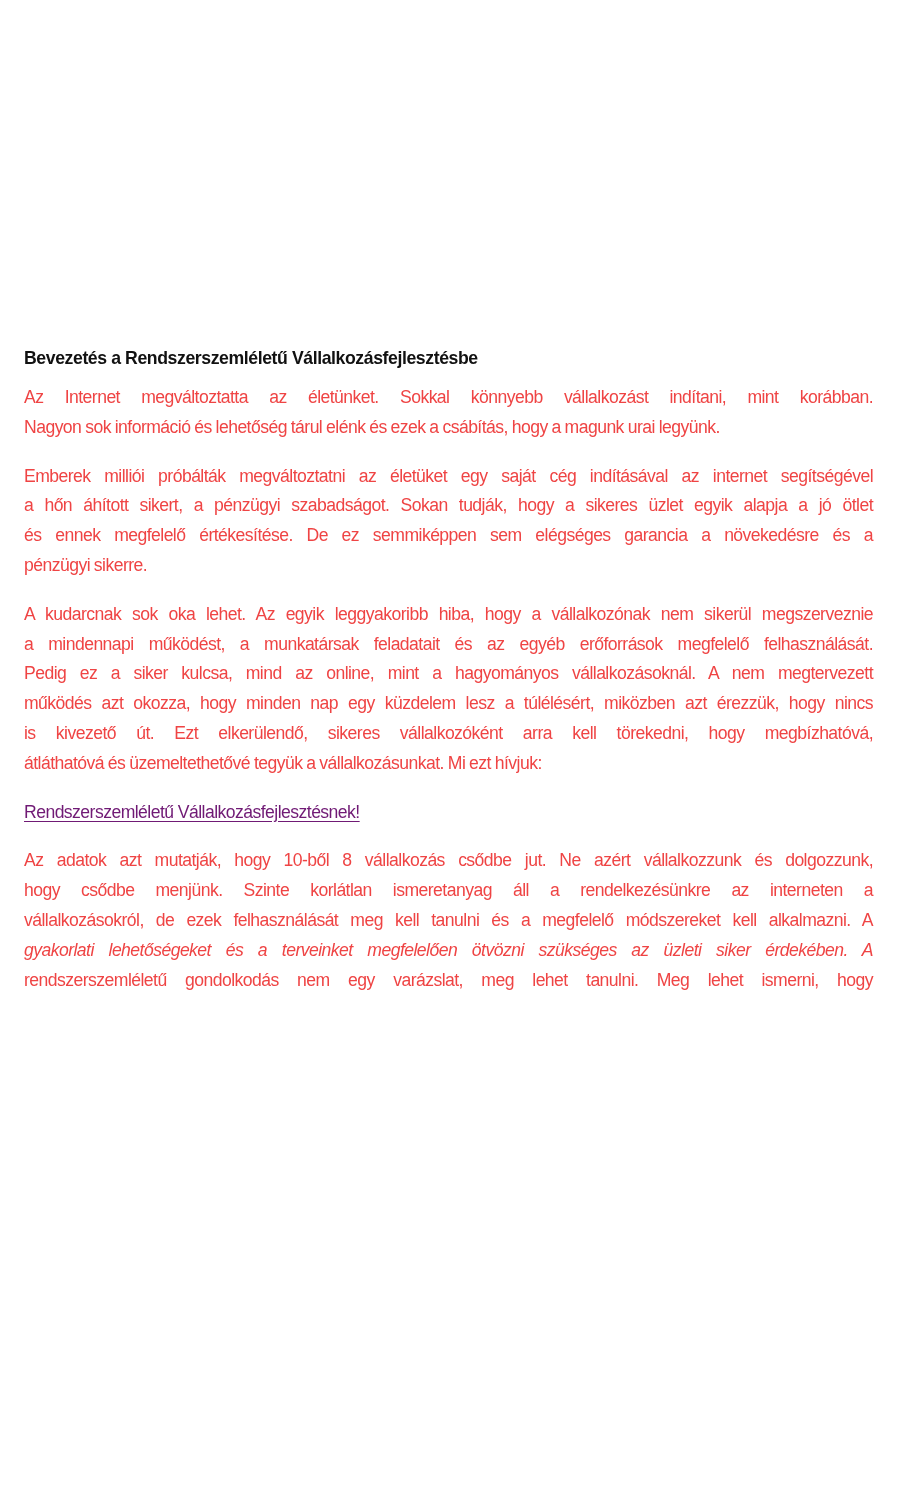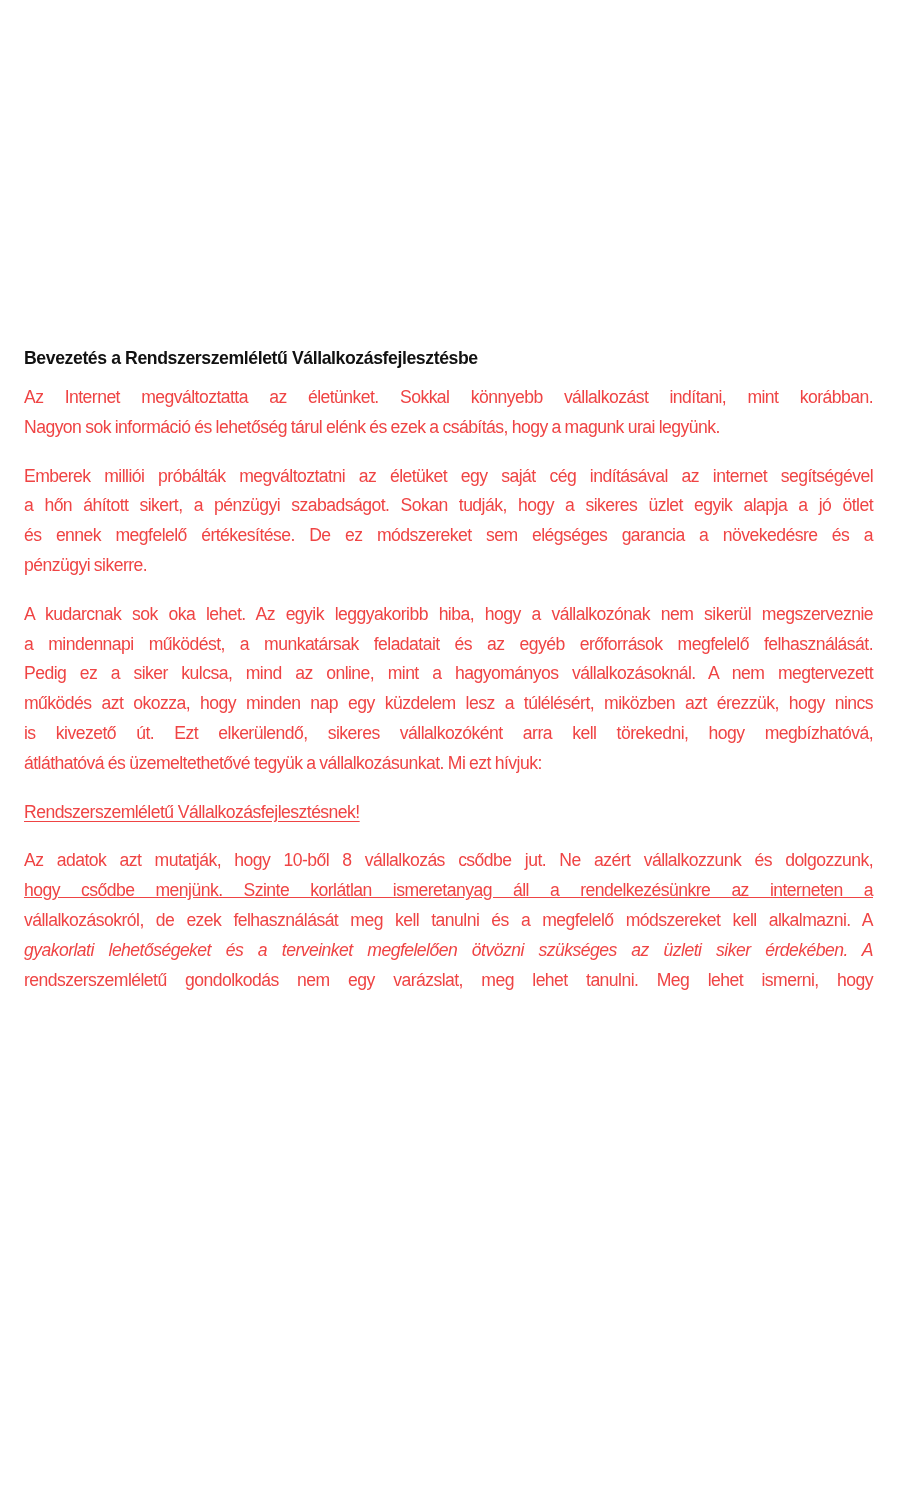--- a/index.html
+++ b/index.html
@@ -54,52 +54,52 @@
       text-align-last: left;
     }
     .underline-link {
       font-family: "Liberation Sans", sans-serif;
       font-size: 17.6px;
       line-height: 29.8px;
       letter-spacing: -0.55px;
       text-decoration: underline;
       text-underline-offset: 3px;
       margin: 0 0 19px 0;
-      color: #ef4444;
+      color: #701a75;
     }
   </style>
 </head>
 <body>
 
 <div class="page">
   <div class="heading">Bevezetés a Rendszerszemléletű Vállalkozásfejlesztésbe</div>
 
   <div class="para">
     <span class="line" style="display: block;">Az Internet megváltoztatta az életünket. Sokkal könnyebb vállalkozást indítani, mint korábban.</span>
     <span class="line last" style="display: block;">Nagyon sok információ és lehetőség tárul elénk és ezek a csábítás, hogy a magunk urai legyünk.</span>
   </div>
 
   <div class="para">
     <span class="line" style="display: block;">Emberek milliói próbálták megváltoztatni az életüket egy saját cég indításával az internet segítségével</span>
     <span class="line" style="display: block;">a hőn áhított sikert, a pénzügyi szabadságot. Sokan tudják, hogy a sikeres üzlet egyik alapja a jó ötlet</span>
-    <span class="line" style="display: block;">és ennek megfelelő értékesítése. De ez módszereket sem elégséges garancia a növekedésre és a</span>
+    <span class="line" style="display: block;">és ennek megfelelő értékesítése. De ez semmiképpen sem elégséges garancia a növekedésre és a</span>
     <span class="line last" style="display: block;">pénzügyi sikerre.</span>
   </div>
 
   <div class="para">
     <span class="line" style="display: block;">A kudarcnak sok oka lehet. Az egyik leggyakoribb hiba, hogy a vállalkozónak nem sikerül megszerveznie</span>
     <span class="line" style="display: block;">a mindennapi működést, a munkatársak feladatait és az egyéb erőforrások megfelelő felhasználását.</span>
     <span class="line" style="display: block;">Pedig ez a siker kulcsa, mind az online, mint a hagyományos vállalkozásoknál. A nem megtervezett</span>
     <span class="line" style="display: block;">működés azt okozza, hogy minden nap egy küzdelem lesz a túlélésért, miközben azt érezzük, hogy nincs</span>
     <span class="line" style="display: block;">is kivezető út. Ezt elkerülendő, sikeres vállalkozóként arra kell törekedni, hogy megbízhatóvá,</span>
     <span class="line last" style="display: block;">átláthatóvá és üzemeltethetővé tegyük a vállalkozásunkat. Mi ezt hívjuk:</span>
   </div>
 
   <div class="underline-link">Rendszerszemléletű Vállalkozásfejlesztésnek!</div>
 
   <div class="para">
     <span class="line" style="display: block;">Az adatok azt mutatják, hogy 10-ből 8 vállalkozás csődbe jut. Ne azért vállalkozzunk és dolgozzunk,</span>
-    <span class="line" style="display: block; text-decoration: underline;">hogy csődbe menjünk. Szinte korlátlan ismeretanyag áll a rendelkezésünkre az interneten a</span>
+    <span class="line" style="display: block;">hogy csődbe menjünk. Szinte korlátlan ismeretanyag áll a rendelkezésünkre az interneten a</span>
     <span class="line" style="display: block;">vállalkozásokról, de ezek felhasználását meg kell tanulni és a megfelelő módszereket kell alkalmazni. A</span>
     <span class="line" style="display: block; font-style: italic;">gyakorlati lehetőségeket és a terveinket megfelelően ötvözni szükséges az üzleti siker érdekében. A</span>
     <span class="line" style="display: block;">rendszerszemléletű gondolkodás nem egy varázslat, meg lehet tanulni. Meg lehet ismerni, hogy</span>
   </div>
 </div>
 
 </body></html>

